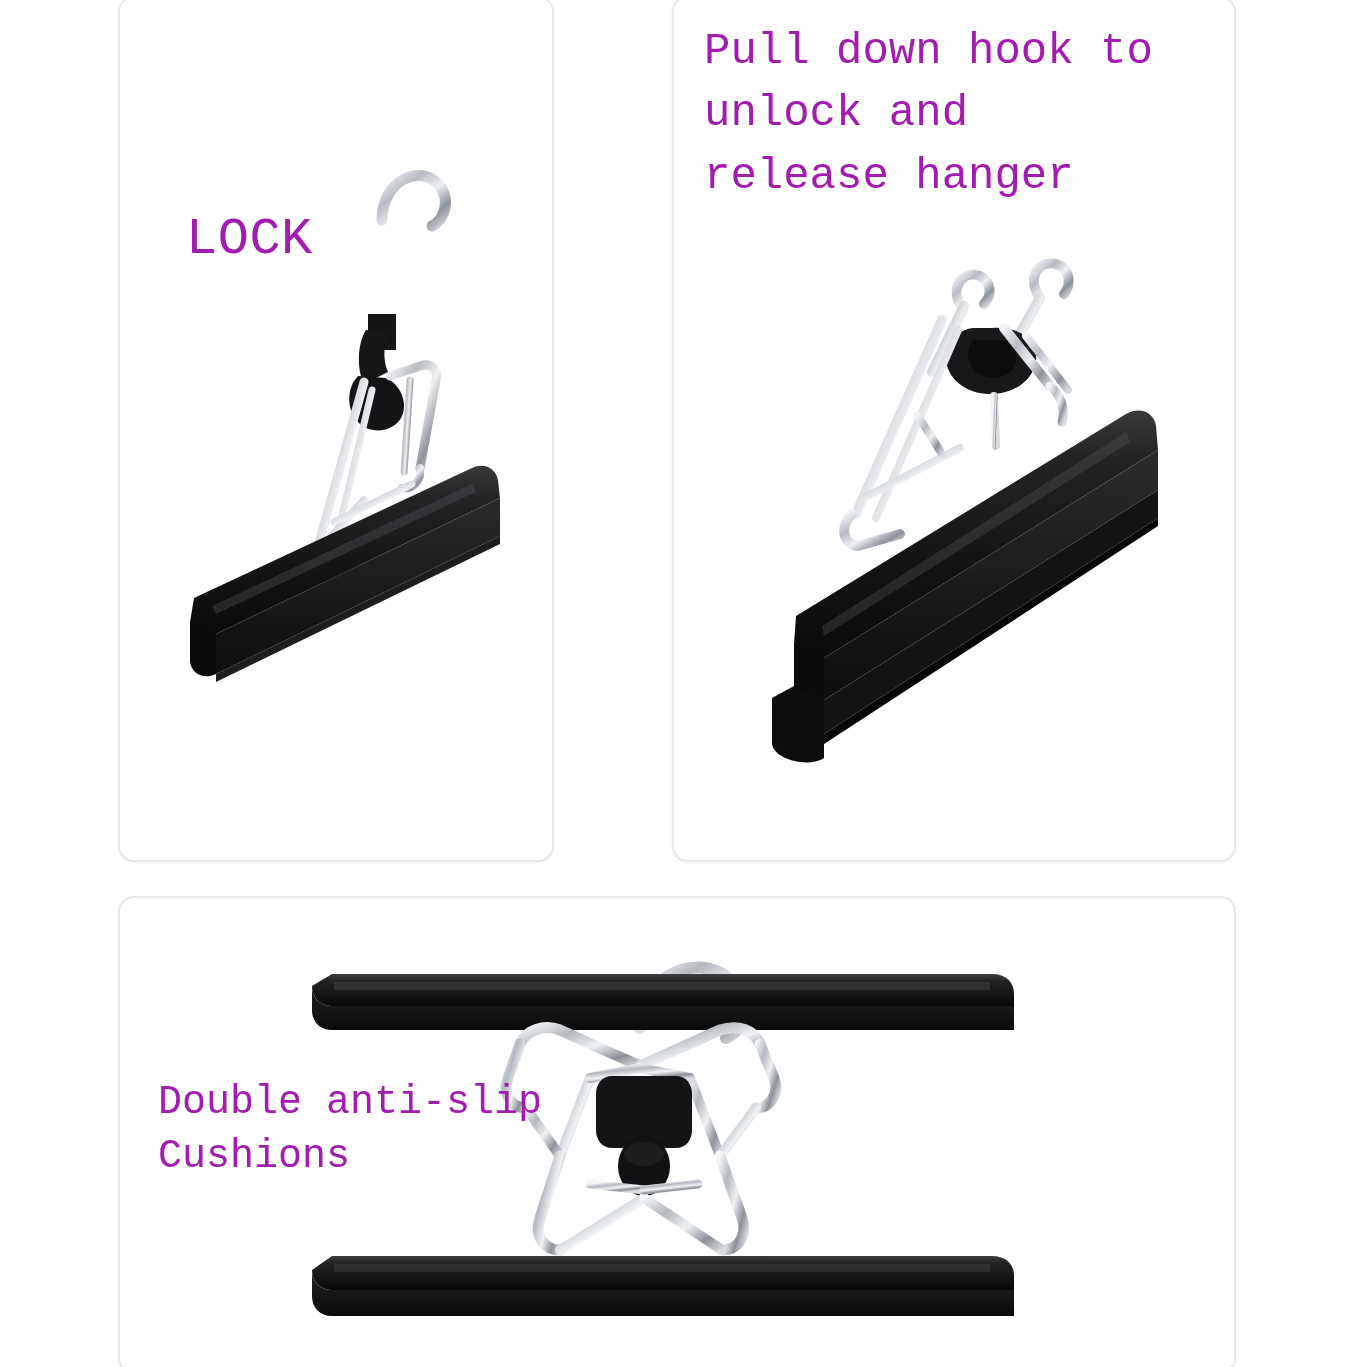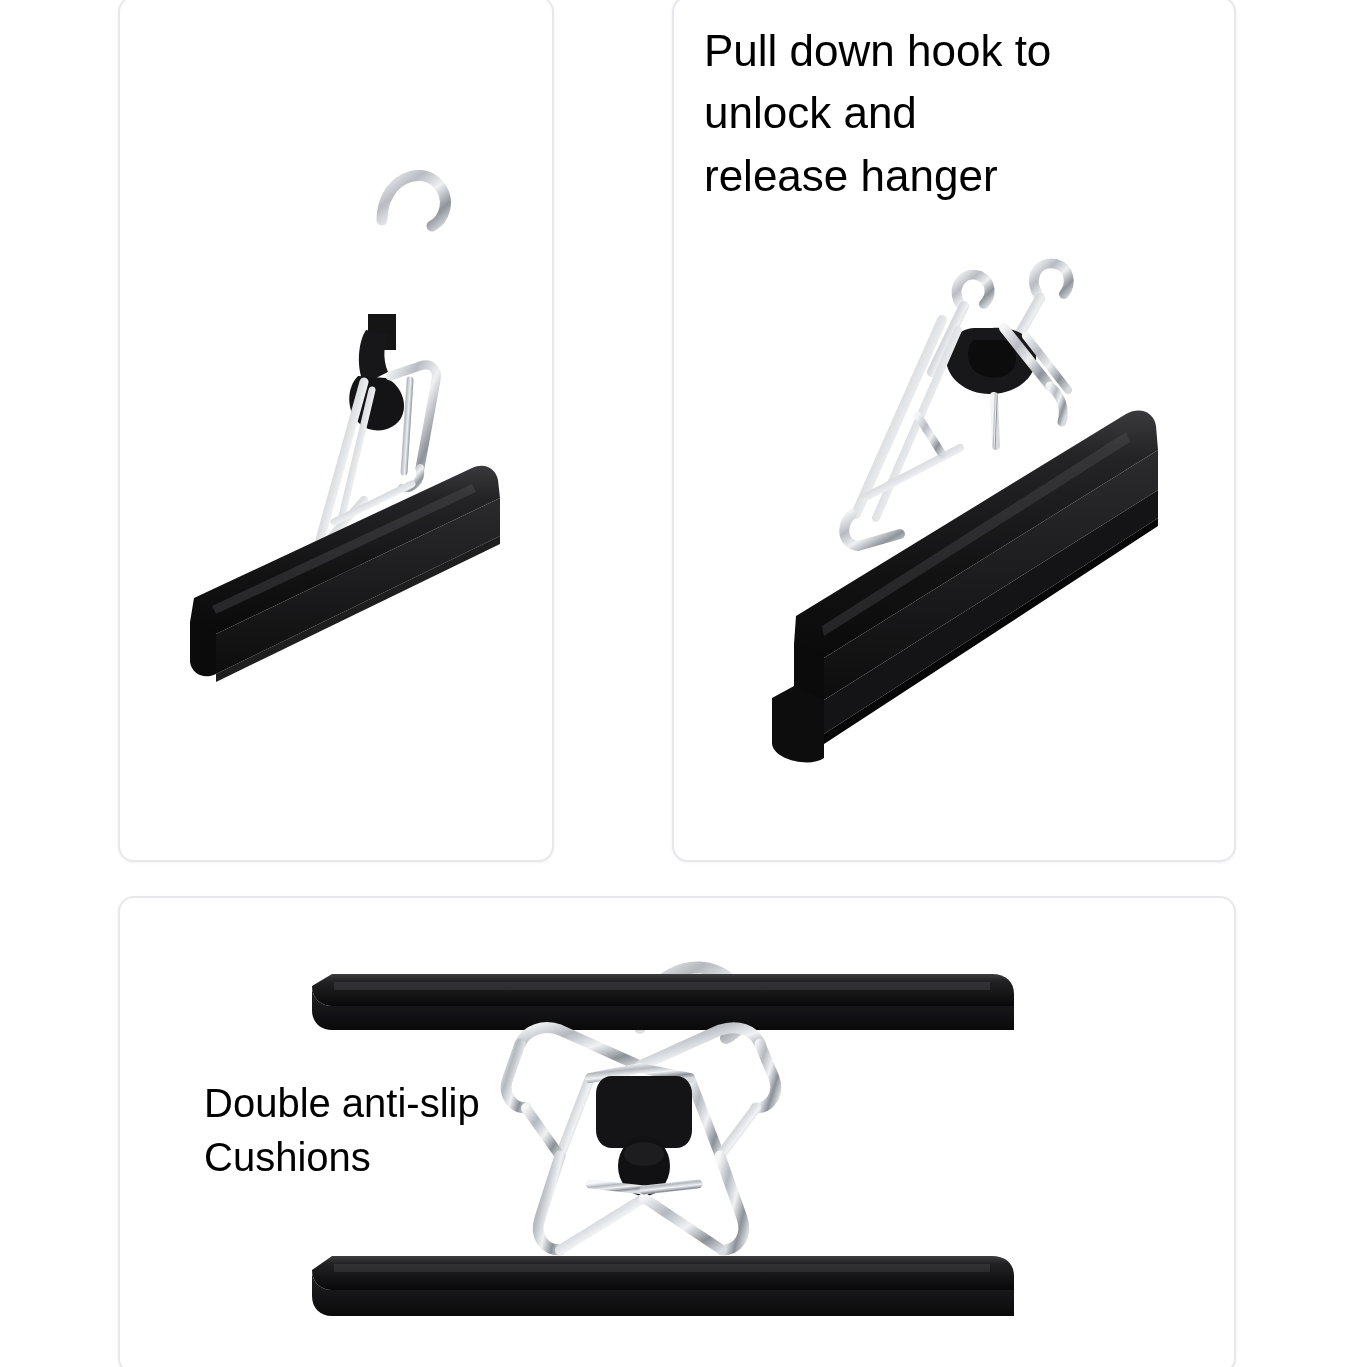--- a/index.html
+++ b/index.html
@@ -44,24 +44,25 @@
   }
   #panel-cushions {
     left: 118px;
     top: 896px;
     width: 1114px;
     height: 474px;
   }
 
   .caption {
     position: absolute;
-    color: #000000;
+    color: #a21caf;
     font-weight: 400;
     line-height: 1.42;
     white-space: pre-line;
+    font-family: Liberation Mono, monospace;
   }
 
   #caption-lock {
     left: 66px;
     top: 205px;
     font-size: 52px;
     letter-spacing: 0.5px;
     font-weight: 400;
   }
   #caption-unlock {
@@ -69,21 +70,20 @@
     top: 22px;
     font-size: 44px;
     width: 500px;
   }
   #caption-cushions {
     left: 38px;
     top: 178px;
     font-size: 40px;
     width: 400px;
     line-height: 1.35;
-    margin-left: 46px;
   }
   #caption-hold {
     left: 655px;
     top: 180px;
     font-size: 40px;
     width: 450px;
     line-height: 1.35;
   }
 
   .artwork {
@@ -142,20 +142,21 @@
       <path d="M214 524 L292 486" fill="none" stroke="url(#chrome1)" stroke-width="7" stroke-linecap="round"></path>
 
       <path d="M74 600 L352 470 C364 464 376 470 378 482 L380 500 L96 636 C84 642 72 636 70 624 Z" fill="url(#wood1)"></path>
       <path d="M70 624 L96 636 L96 676 C84 682 72 676 70 664 Z" fill="#0b0b0c"></path>
       <path d="M96 636 L380 500 L380 538 L96 676 Z" fill="url(#wood1b)"></path>
       <path d="M96 676 L380 538 L380 546 L96 684 Z" fill="#060607" opacity="0.9"></path>
 
       <path d="M92 608 L352 486 L356 494 L96 616 Z" fill="#5a5a5e" opacity="0.35"></path>
     </svg>
 
+    <div class="caption" id="caption-lock">LOCK</div>
   </div>
 
   <div class="panel" id="panel-unlock">
 
     <svg class="artwork" viewBox="0 0 560 862">
       <defs>
         <linearGradient id="chrome2" x1="0" y1="0" x2="1" y2="1">
           <stop offset="0%" stop-color="#f2f4f6"></stop>
           <stop offset="30%" stop-color="#b8bcc2"></stop>
           <stop offset="55%" stop-color="#eef0f2"></stop>

